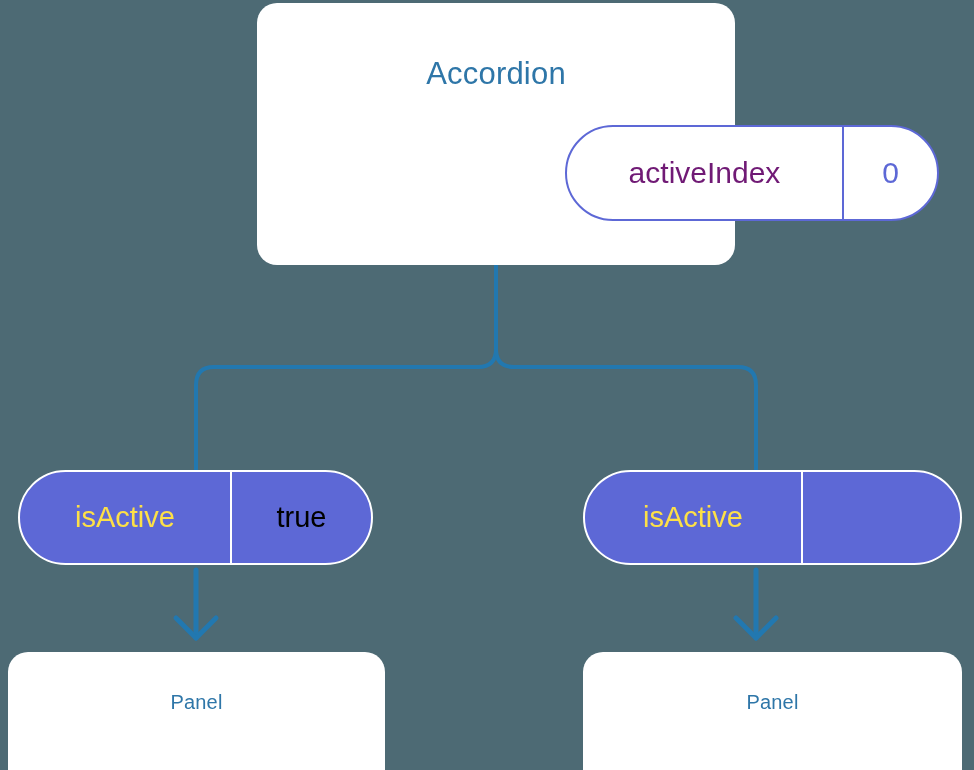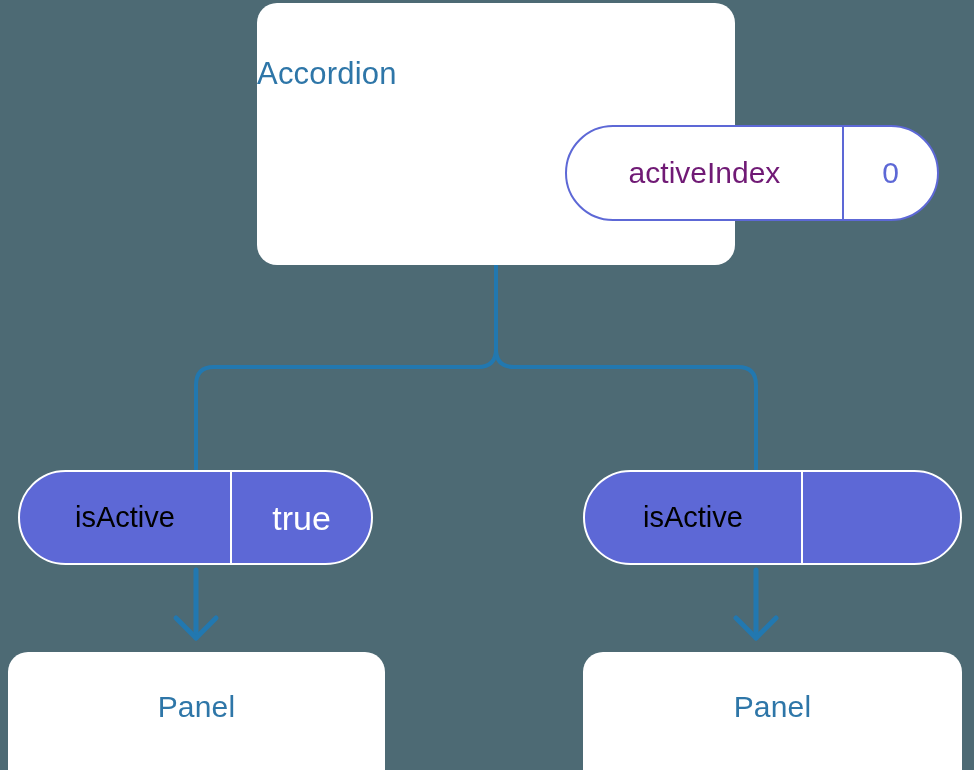--- a/index.html
+++ b/index.html
@@ -42,20 +42,21 @@
   }
 
   
   #accordion-card {
     left: 257px;
     top: 3px;
     width: 478px;
     height: 262px;
     display: flex;
     flex-direction: column;
+    align-items: center;
   }
   .card-title {
     color: #2e76a8;
     font-size: 31px;
     letter-spacing: 0.2px;
     line-height: 1;
     margin-top: 55px;
     white-space: nowrap;
   }
 
@@ -102,47 +103,47 @@
   
   .pill-solid {
     position: absolute;
     top: 470px;
     height: 95px;
     background: #5d68d6;
     border: 2px solid #ffffff;
     z-index: 2;
   }
   .pill-solid .pill-key {
+    color: #fde047;
+    font-size: 29px;
+    border-right: 2px solid #ffffff;
+  }
+  .pill-solid .pill-val {
+    flex: 1 1 auto;
     color: #000000;
     font-size: 29px;
-    border-right: 2px solid #ffffff;
-  }
-  .pill-solid .pill-val {
-    flex: 1 1 auto;
-    color: #ffffff;
-    font-size: 34px;
   }
 
   #pill-left  { left: 18px;  width: 355px; }
   #pill-left .pill-key  { width: 212px; }
 
   #pill-right { left: 583px; width: 379px; }
   #pill-right .pill-key { width: 218px; }
 
   
   .panel-card {
     top: 652px;
     height: 160px;
     display: flex;
     align-items: flex-start;
     justify-content: center;
   }
   .panel-card .card-title {
     margin-top: 40px;
-    font-size: 30px;
+    font-size: 20px;
   }
   #panel-left  { left: 8px;   width: 377px; }
   #panel-right { left: 583px; width: 379px; }
 </style>
 </head>
 <body>
 
 <div id="stage">
 
   <svg id="wires" viewBox="0 0 974 770" width="974" height="770" xmlns="http://www.w3.org/2000/svg">

